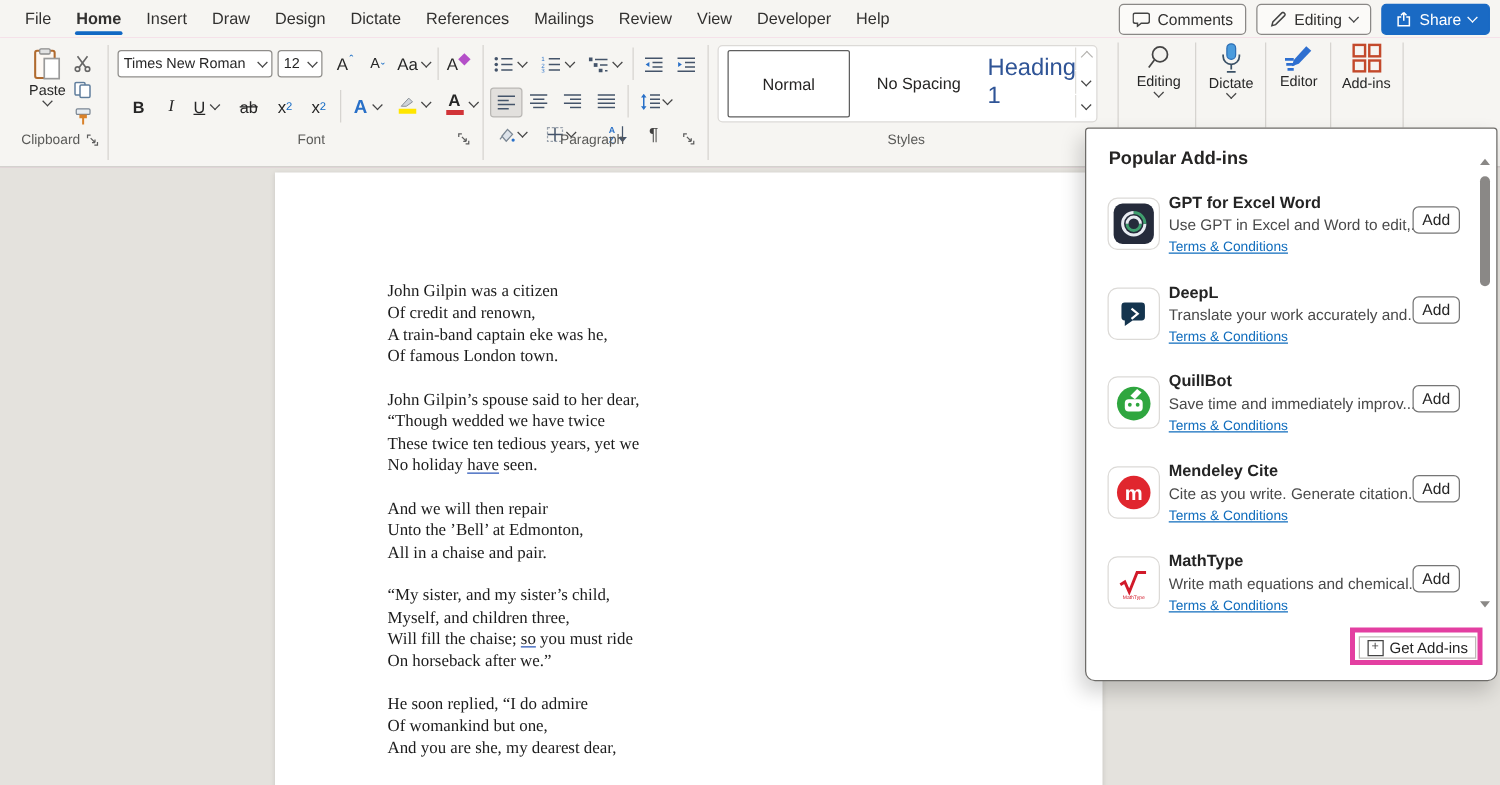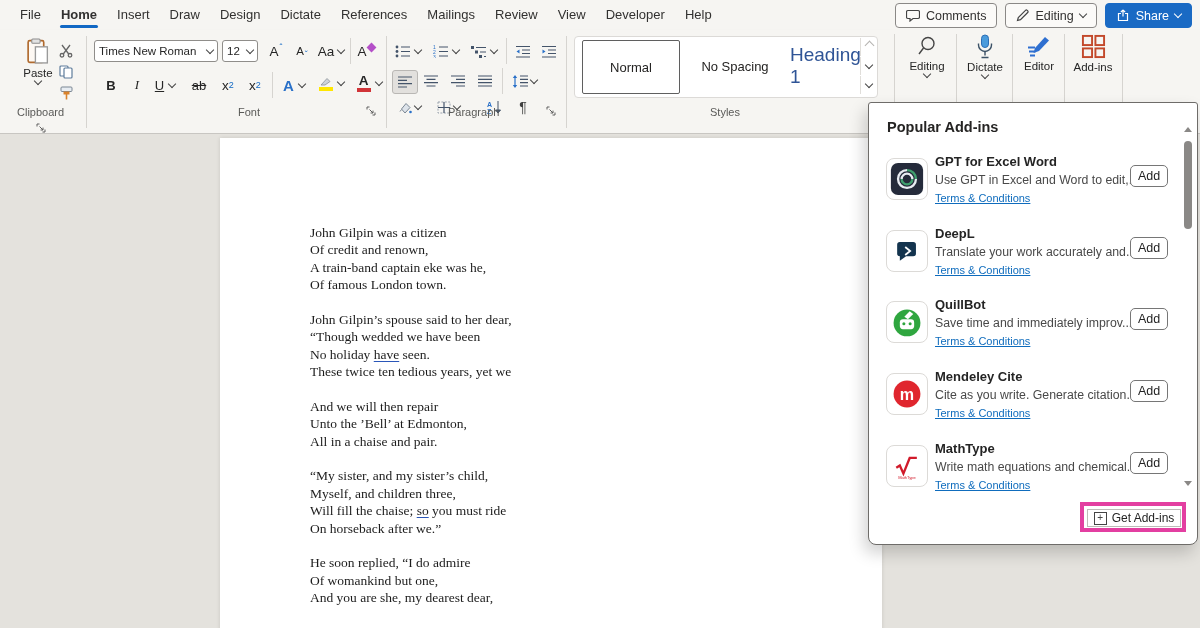--- a/index.html
+++ b/index.html
@@ -135,21 +135,21 @@
           <rect x="1" y="1" width="8" height="10" rx="1"></rect>
           <rect x="5" y="3" width="8" height="10" rx="1"></rect>
         </svg>
       </div>
     <div class="mini" style="left:56px;top:54px;">
         <svg width="15" height="14" viewBox="0 0 15 14">
           <rect x="2" y="1" width="11" height="4.5" rx="1" fill="#e8edf2" stroke="#7b8794"></rect>
           <path d="M4.5 5.5h6v3h-2.2v5h-1.6v-5H4.5z" fill="#d9822b"></path>
         </svg>
       </div>
-    <div class="glabel" style="left:17px;flex-direction:column;">
+    <div class="glabel" style="left:17px;">
         <span>Clipboard</span>
         <span>
           <svg width="10" height="10" viewBox="0 0 10 10" stroke="#5f5f5f" fill="none" stroke-width="1">
             <path d="M1 3.5V1h2.5M9 6.5V9H6.5M3.5 3.5L7 7M7 7V4.6M7 7H4.6"></path>
           </svg>
         </span>
       </div>
     <div class="vdiv" style="left:86px;"></div>
 
     <div class="combo" style="left:94px;top:10px;width:124px;">
@@ -431,23 +431,23 @@
     <div id="page">
       <div id="poem">
           <div class="stanza">
             <div class="pline"><span>John Gilpin was a citizen</span></div>
             <div class="pline"><span>Of credit and renown,</span></div>
             <div class="pline"><span>A train-band captain eke was he,</span></div>
             <div class="pline"><span>Of famous London town.</span></div>
           </div>
           <div class="stanza">
             <div class="pline"><span>John Gilpin’s spouse said to her dear,</span></div>
-            <div class="pline"><span>“Though wedded we have been</span></div>
+            <div class="pline"><span>“Though wedded we have twice</span></div>
+            <div class="pline"><span>These twice ten tedious years, yet we</span></div>
             <div class="pline"><span>No holiday </span><span class="gram">have</span><span> seen.</span></div>
-            <div class="pline"><span>These twice ten tedious years, yet we</span></div>
           </div>
           <div class="stanza">
             <div class="pline"><span>And we will then repair</span></div>
             <div class="pline"><span>Unto the ’Bell’ at Edmonton,</span></div>
             <div class="pline"><span>All in a chaise and pair.</span></div>
           </div>
           <div class="stanza">
             <div class="pline"><span>“My sister, and my sister’s child,</span></div>
             <div class="pline"><span>Myself, and children three,</span></div>
             <div class="pline"><span>Will fill the chaise; </span><span class="gram">so</span><span> you must ride</span></div>

